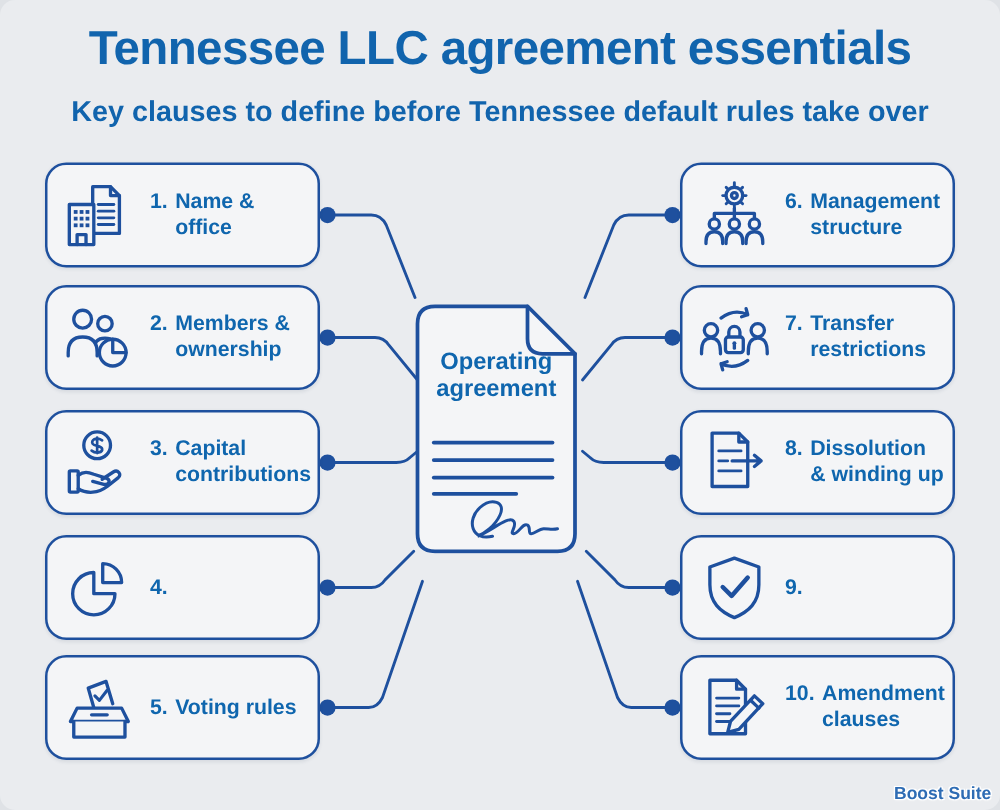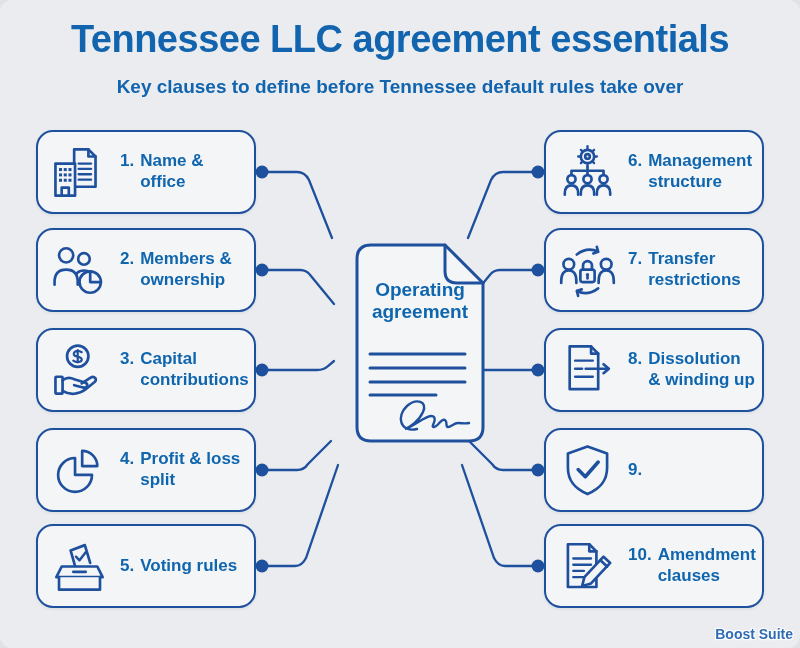--- a/index.html
+++ b/index.html
@@ -8,35 +8,35 @@
     background:#eaecef;
     font-family:"Liberation Sans", sans-serif;
     border-radius:12px;
   }
   .title{
     position:absolute;top:18px;left:0;width:100%;text-align:center;
     font-size:38px;font-weight:800;color:#1164ad;letter-spacing:-.5px;
   }
   .subtitle{
     position:absolute;top:76px;left:0;width:100%;text-align:center;
-    font-size:19px;font-weight:600;color:#1164ad;
+    font-size:23px;font-weight:600;color:#1164ad;
   }
   svg.overlay{position:absolute;left:0;top:0;width:800px;height:648px;}
   .box{
     position:absolute;width:220px;height:84px;box-sizing:border-box;
     border:2.5px solid #1e509e;border-radius:17px;background:#f4f5f7;
     box-shadow:0 1px 3px rgba(40,60,90,.10);
     display:flex;align-items:center;
   }
   .box .icon-wrap{width:82px;min-width:82px;display:flex;justify-content:center;align-items:center;}
   .box .icon-wrap svg{width:57px;height:57px;}
   .label{display:flex;gap:6px;color:#0f66ae;font-size:17px;font-weight:700;line-height:1.22;padding-right:6px;}
   .lcol{left:36px;} .rcol{left:544px;}
   .r1{top:130px;} .r2{top:228px;} .r3{top:328px;} .r4{top:428px;} .r5{top:524px;}
-  .doc{position:absolute;left:355px;top:243px;width:130px;height:200px;}
+  .doc{position:absolute;left:332px;top:243px;width:130px;height:200px;}
   .doc svg{position:absolute;left:0;top:0;width:130px;height:200px;}
   .doc .doc-label{
     position:absolute;top:36px;left:0;width:100%;text-align:center;
     font-size:19px;font-weight:800;color:#0f66ae;line-height:1.18;
   }
   .watermark{
     position:absolute;right:7px;bottom:6px;font-size:14px;font-weight:800;color:#2e6cb4;
     text-shadow:-1px -1px 0 #fff,1px -1px 0 #fff,-1px 1px 0 #fff,1px 1px 0 #fff,0 1px 2px #fff;
   }
   .ic{stroke:#1e509e;stroke-width:3;fill:none;stroke-linecap:round;stroke-linejoin:round;}
@@ -160,21 +160,20 @@
 
   <div class="box lcol r4">
     <span class="icon-wrap">
       <svg viewBox="0 0 64 64">
         <path class="ic" d="M27 18 A19 19 0 1 0 46 37 L27 37 Z"></path>
         <path class="ic" d="M35 10 A17 17 0 0 1 52 27 L35 27 Z"></path>
       </svg>
     </span>
     <span class="label">
         <span>4.</span>
-        <span>Profit &amp; loss split</span>
       </span>
   </div>
 
   <div class="box lcol r5">
     <span class="icon-wrap">
       <svg viewBox="0 0 64 64">
         <path class="ic icf" d="M28 35 L22 14 L38 8 L44 28"></path>
         <path d="M28 21 l4 4 7 -9" fill="none" stroke="#1e509e" stroke-width="2.8" stroke-linecap="round" stroke-linejoin="round"></path>
         <path class="ic icf" d="M12 32 H52 L58 44 H6 Z"></path>
         <path class="ic" d="M25 38 H39"></path>

